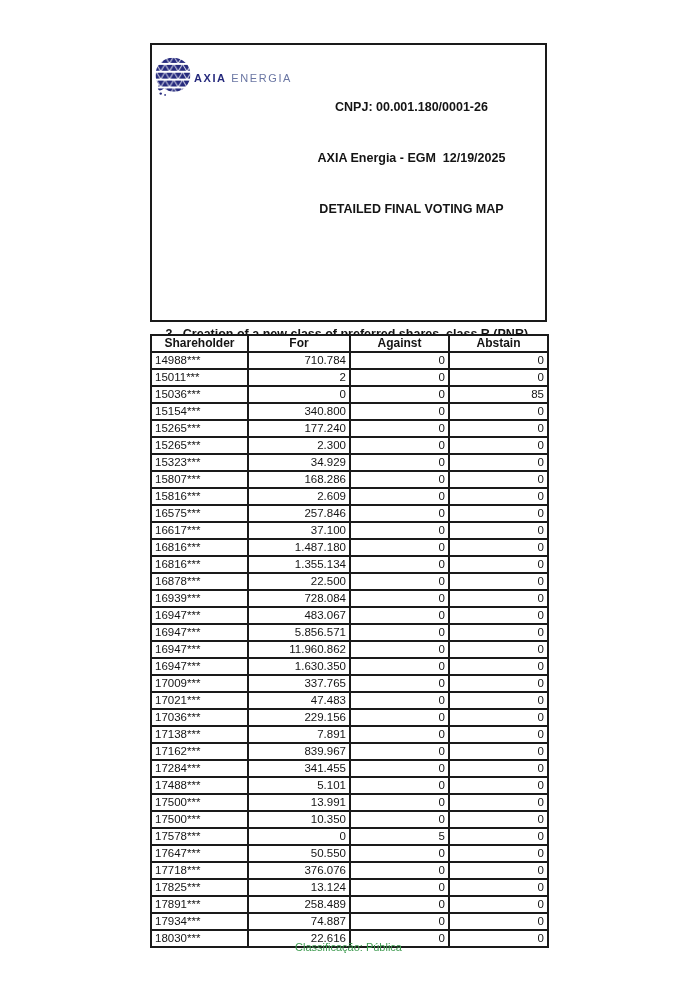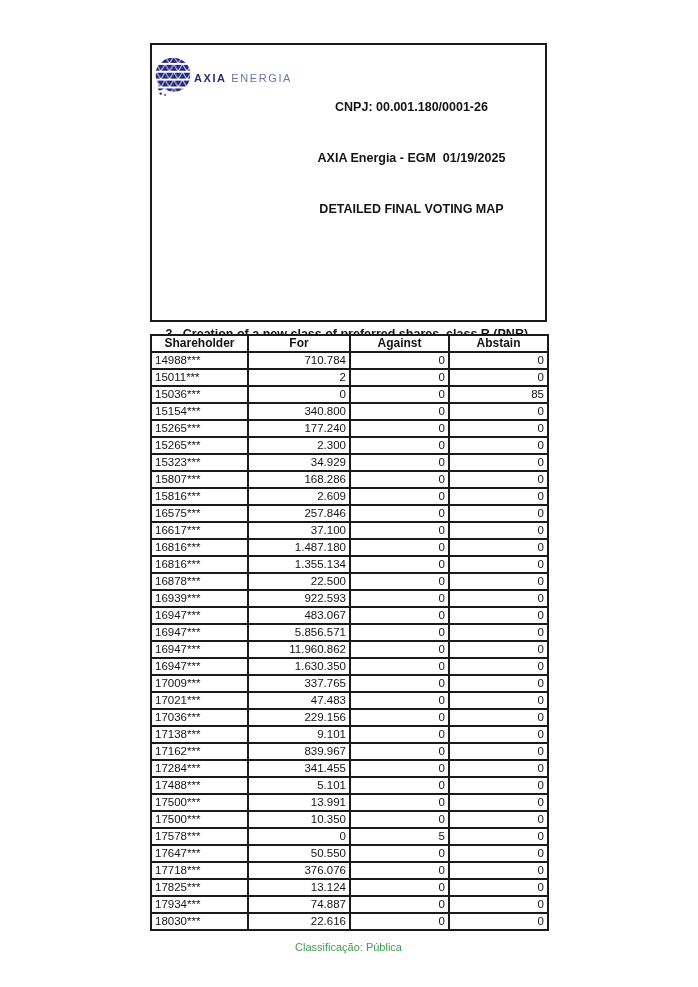--- a/index.html
+++ b/index.html
@@ -74,21 +74,21 @@
         <circle cx="10" cy="43" r="1.4" fill="#262a7d"></circle>
         <circle cx="15" cy="44.5" r="1" fill="#262a7d"></circle>
       </svg>
       <div class="logo-wordmark">
         <span class="brand-primary">AXIA</span>
         <span class="brand-secondary">ENERGIA</span>
       </div>
     </div>
     <div class="header-titles">
       <div>CNPJ: 00.001.180/0001-26</div>
-      <div>AXIA Energia - EGM  01/19/2025</div>
+      <div>AXIA Energia - EGM  12/19/2025</div>
       <div>DETAILED FINAL VOTING MAP</div>
     </div>
   </div>
   <div class="agenda">3.  Creation of a new class of preferred shares, class R (PNR), compulsorily redeemable, without the need for approval at a special meeting of preferred shareholders, pursuant to paragraph 6 of article 44 of the Brazilian Corporate Law, registered, book-entry and with no par value.</div>
 </div>
 
 <table class="votes">
   <colgroup>
     <col style="width:97px">
       <col style="width:102px">
@@ -183,21 +183,21 @@
         <td class="cell-right">0</td>
       </tr>
       <tr>
         <td class="cell-left">16878***</td>
         <td class="cell-right">22.500</td>
         <td class="cell-right">0</td>
         <td class="cell-right">0</td>
       </tr>
       <tr>
         <td class="cell-left">16939***</td>
-        <td class="cell-right">922.593</td>
+        <td class="cell-right">728.084</td>
         <td class="cell-right">0</td>
         <td class="cell-right">0</td>
       </tr>
       <tr>
         <td class="cell-left">16947***</td>
         <td class="cell-right">483.067</td>
         <td class="cell-right">0</td>
         <td class="cell-right">0</td>
       </tr>
       <tr>
@@ -231,21 +231,21 @@
         <td class="cell-right">0</td>
       </tr>
       <tr>
         <td class="cell-left">17036***</td>
         <td class="cell-right">229.156</td>
         <td class="cell-right">0</td>
         <td class="cell-right">0</td>
       </tr>
       <tr>
         <td class="cell-left">17138***</td>
-        <td class="cell-right">9.101</td>
+        <td class="cell-right">7.891</td>
         <td class="cell-right">0</td>
         <td class="cell-right">0</td>
       </tr>
       <tr>
         <td class="cell-left">17162***</td>
         <td class="cell-right">839.967</td>
         <td class="cell-right">0</td>
         <td class="cell-right">0</td>
       </tr>
       <tr>
@@ -286,20 +286,26 @@
       </tr>
       <tr>
         <td class="cell-left">17718***</td>
         <td class="cell-right">376.076</td>
         <td class="cell-right">0</td>
         <td class="cell-right">0</td>
       </tr>
       <tr>
         <td class="cell-left">17825***</td>
         <td class="cell-right">13.124</td>
+        <td class="cell-right">0</td>
+        <td class="cell-right">0</td>
+      </tr>
+      <tr>
+        <td class="cell-left">17891***</td>
+        <td class="cell-right">258.489</td>
         <td class="cell-right">0</td>
         <td class="cell-right">0</td>
       </tr>
       <tr>
         <td class="cell-left">17934***</td>
         <td class="cell-right">74.887</td>
         <td class="cell-right">0</td>
         <td class="cell-right">0</td>
       </tr>
       <tr>

